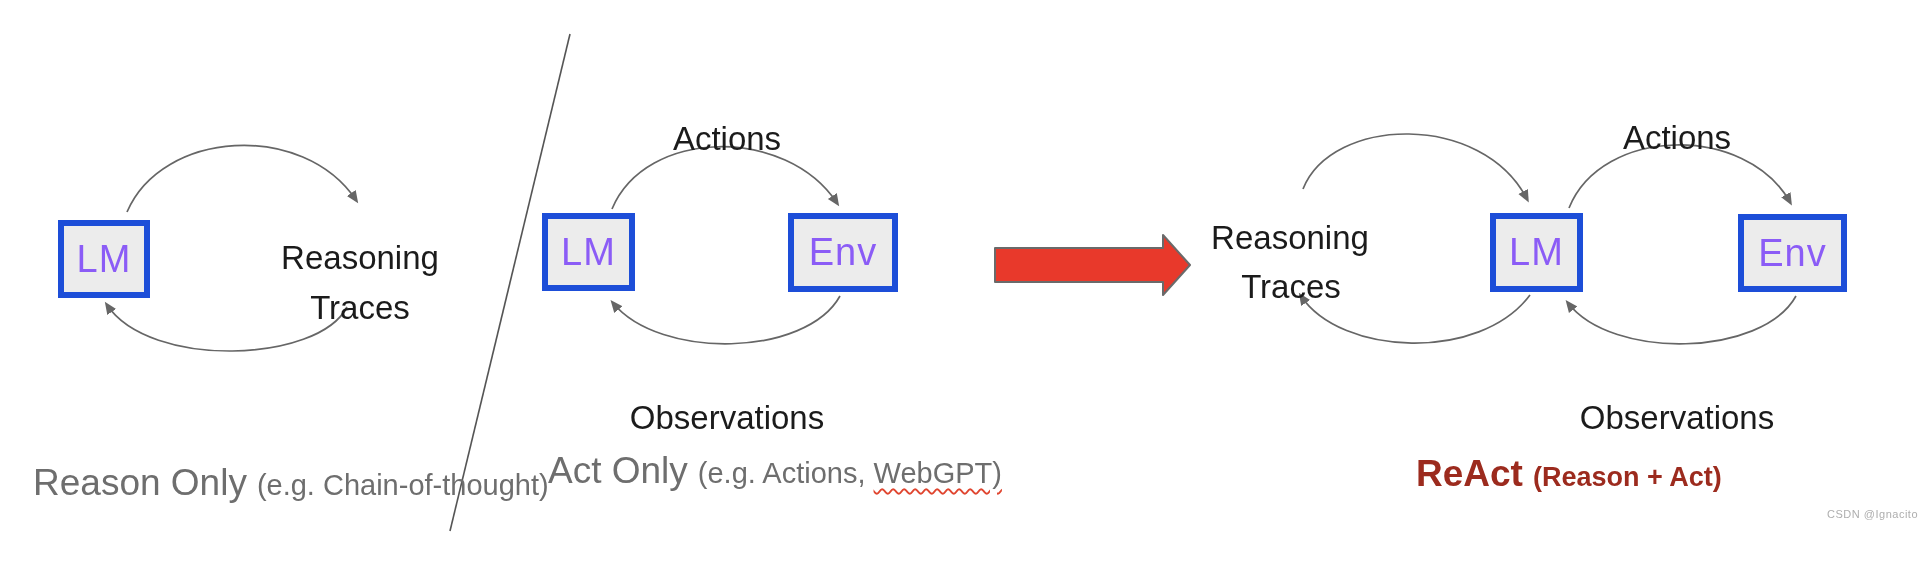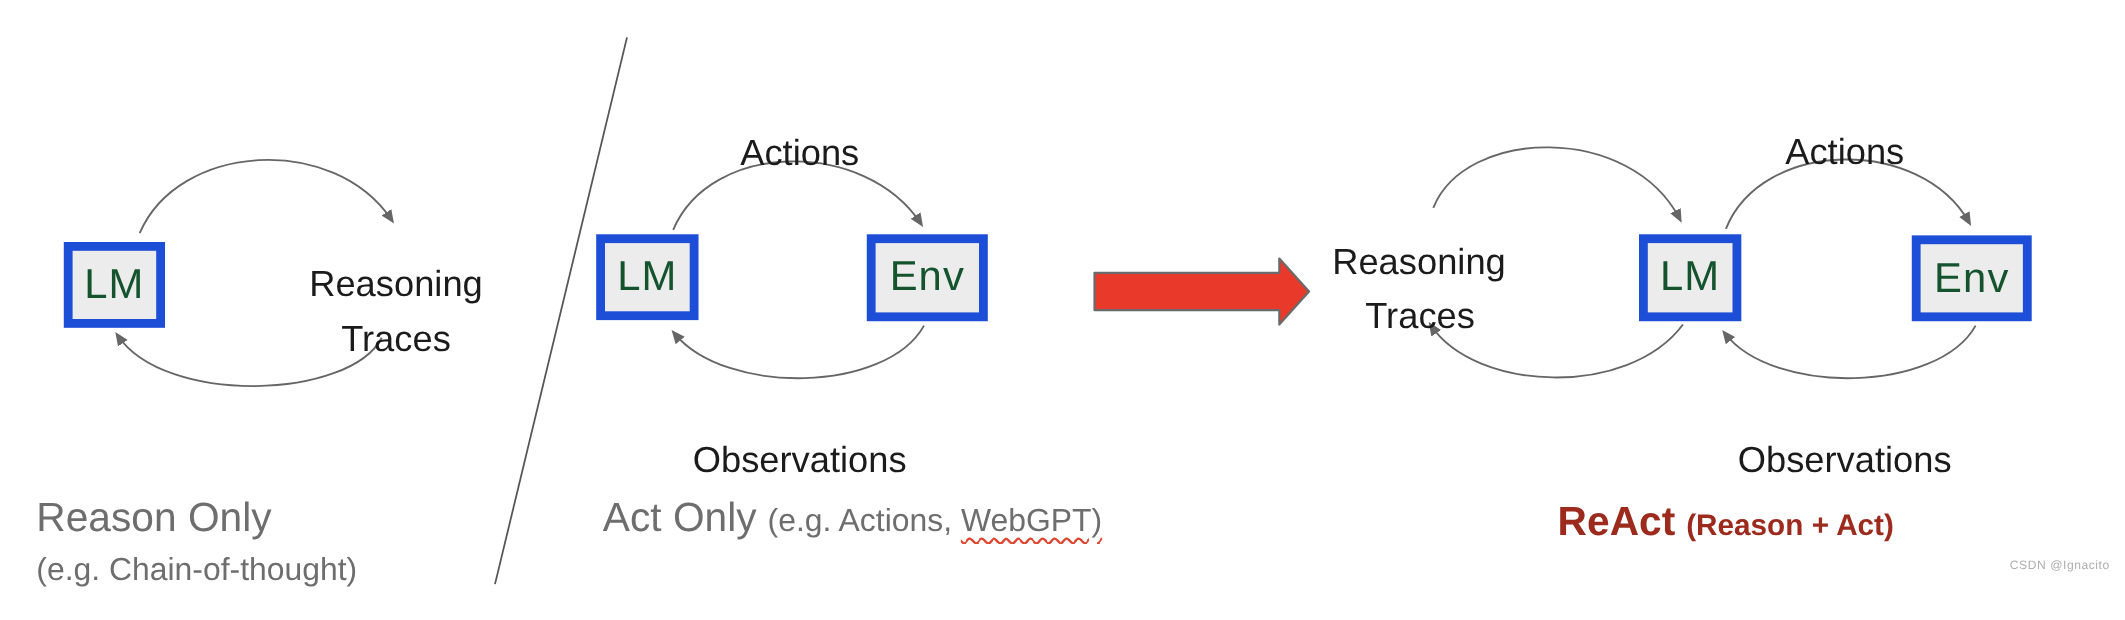--- a/index.html
+++ b/index.html
@@ -27,27 +27,27 @@
     stroke-width: 1.6;
   }
   .block-arrow {
     stroke: #6a6a6a;
     stroke-width: 2;
     stroke-linejoin: round;
   }
   .box {
     position: absolute;
     background: #ececec;
-    border: 8px solid #1d4ed8;
+    border: 6px solid #1d4ed8;
     box-sizing: border-box;
     display: flex;
     align-items: center;
     justify-content: center;
     font-size: 38px;
-    color: #14532d;
+    color: #8b5cf6;
     letter-spacing: 1px;
   }
   .label {
     position: absolute;
     transform: translate(-50%, -50%);
     font-size: 33px;
     color: #1b1b1b;
     white-space: nowrap;
     margin-top: 24px;
   }
@@ -104,21 +104,21 @@
 
     <path class="arc" d="M 1569 208 C 1602 126, 1746 124, 1790 202" marker-end="url(#arrowhead)"></path>
     <path class="arc" d="M 1796 296 C 1762 357, 1612 360, 1568 303" marker-end="url(#arrowhead)"></path>
   </svg>
 
   <div class="box" style="left:58px; top:220px; width:92px; height:78px;">
     <span>LM</span>
   </div>
   <div class="label" style="left:360px; top:234px;">Reasoning</div>
   <div class="label" style="left:360px; top:284px;">Traces</div>
-  <div class="caption" style="left:33px; top:450px;flex-direction:column;">
+  <div class="caption" style="left:33px; top:462px;">
     <span class="cap-main">Reason Only</span>
     <span class="cap-detail">(e.g. Chain-of-thought)</span>
   </div>
 
   <div class="label" style="left:727px; top:115px;">Actions</div>
   <div class="box" style="left:542px; top:213px; width:93px; height:78px;">
     <span>LM</span>
   </div>
   <div class="box" style="left:788px; top:213px; width:110px; height:79px;">
     <span>Env</span>

